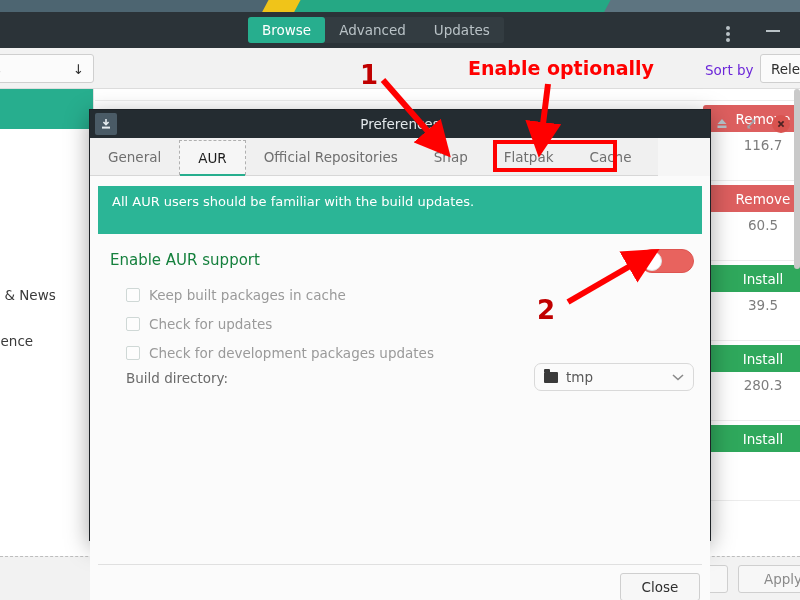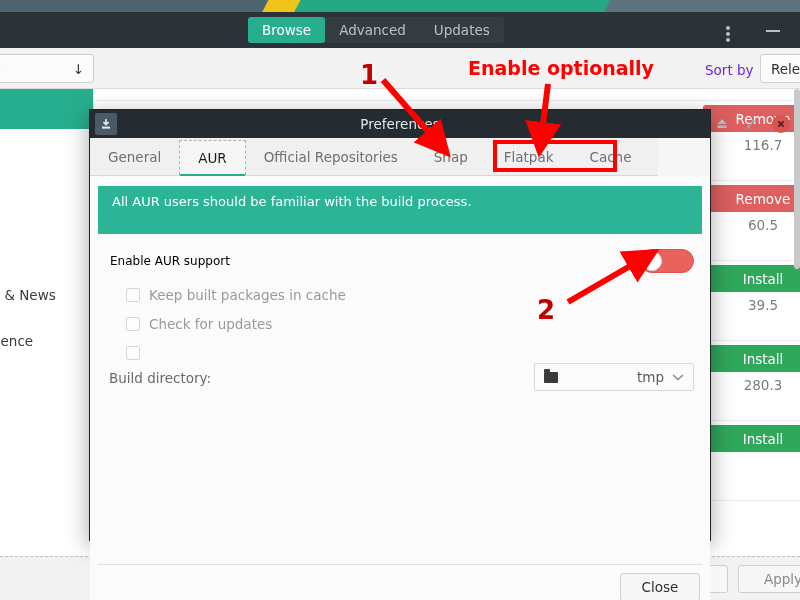--- a/index.html
+++ b/index.html
@@ -192,46 +192,46 @@
     background: #fbfbfb;
   }
   .banner {
     position: absolute; left: 8px; top: 10px; width: 604px; height: 48px;
     background: #2bb596; color: #ffffff; padding: 7px 14px;
     font-size: 13px; line-height: 17px;
   }
   .row-enable {
     position: absolute; left: 20px; top: 74px; width: 584px; height: 26px;
   }
-  .row-enable .lbl { font-size: 12px; color: #000000; }
+  .row-enable .lbl { font-size: 15px; color: #15803d; }
   .toggle {
     position: absolute; right: 0; top: -1px; width: 54px; height: 24px;
     background: #e8635e; border-radius: 12px; border: 1px solid #de5450;
   }
   .toggle .knob {
     position: absolute; left: 1px; top: 1px; width: 20px; height: 20px;
     border-radius: 50%; background: #ffffff; border: 1px solid #e0e0e0;
   }
   .chk-row {
     position: absolute; left: 36px; width: 420px; height: 26px;
     display: flex; align-items: center;
   }
   .chk-box {
     width: 14px; height: 14px; border: 1px solid #cfd8d6;
     background: #fdfdfd; border-radius: 2px; margin-right: 9px;
   }
   .chk-lbl { font-size: 13.5px; color: #9a9a9a; }
 
   .bd-label {
-    position: absolute; left: 19px; top: 252px; font-size: 13.5px; color: #6b6b6b; text-align: right;
+    position: absolute; left: 36px; top: 252px; font-size: 13.5px; color: #6b6b6b; text-align: right;
   }
   .bd-select {
     position: absolute; left: 444px; top: 245px; width: 160px; height: 28px;
-    background: #fbfbfb; border: 1px solid #d9d9d9; border-radius: 2px;
-    display: flex; align-items: center; padding: 0 9px; gap: 8px; text-align: right;
+    background: #fbfbfb; border: 1px solid #d9d9d9; border-radius: 7px;
+    display: flex; align-items: center; padding: 0 9px; gap: 8px;
   }
   .bd-select .val { font-size: 13.5px; color: #5a5a5a; flex: 1; }
   .folder-glyph {
     width: 14px; height: 11px; background: #3a3a3a; border-radius: 1px;
     position: relative;
   }
   .folder-glyph::before {
     content: ''; position: absolute; left: 0; top: -3px;
     width: 6px; height: 3px; background: #3a3a3a; border-radius: 1px 1px 0 0;
   }
@@ -407,40 +407,41 @@
       <div class="dlg-tab active">AUR</div>
       <div class="dlg-tab">Official Repositories</div>
       <div class="dlg-tab">Snap</div>
       <div class="dlg-tab">Flatpak</div>
       <div class="dlg-tab">Cache</div>
     </div>
 
     <div class="dlg-body">
 
       <div class="banner">
-        <div>All AUR users should be familiar with the build process.</div>
+        <div>All AUR users should be familiar with the build updates.</div>
       </div>
 
       <div class="row-enable">
         <span class="lbl">Enable AUR support</span>
         <div class="toggle">
           <div class="knob"></div>
         </div>
       </div>
 
       <div class="chk-row" style="top:135px">
         <div class="chk-box"></div>
         <span class="chk-lbl">Check for updates</span>
       </div>
       <div class="chk-row" style="top:106px">
         <div class="chk-box"></div>
         <span class="chk-lbl">Keep built packages in cache</span>
       </div>
       <div class="chk-row" style="top:164px; width:460px">
         <div class="chk-box"></div>
+        <span class="chk-lbl">Check for development packages updates</span>
       </div>
 
       <div class="bd-label" style="top:194px">Build directory:</div>
       <div class="bd-select" style="top:187px">
         <span class="folder-glyph"></span>
         <span class="val">tmp</span>
         <svg width="12" height="8" viewBox="0 0 12 8">
           <path d="M1 2 L6 6.5 L11 2" stroke="#8a8a8a" stroke-width="1.6" fill="none"></path>
         </svg>
       </div>

